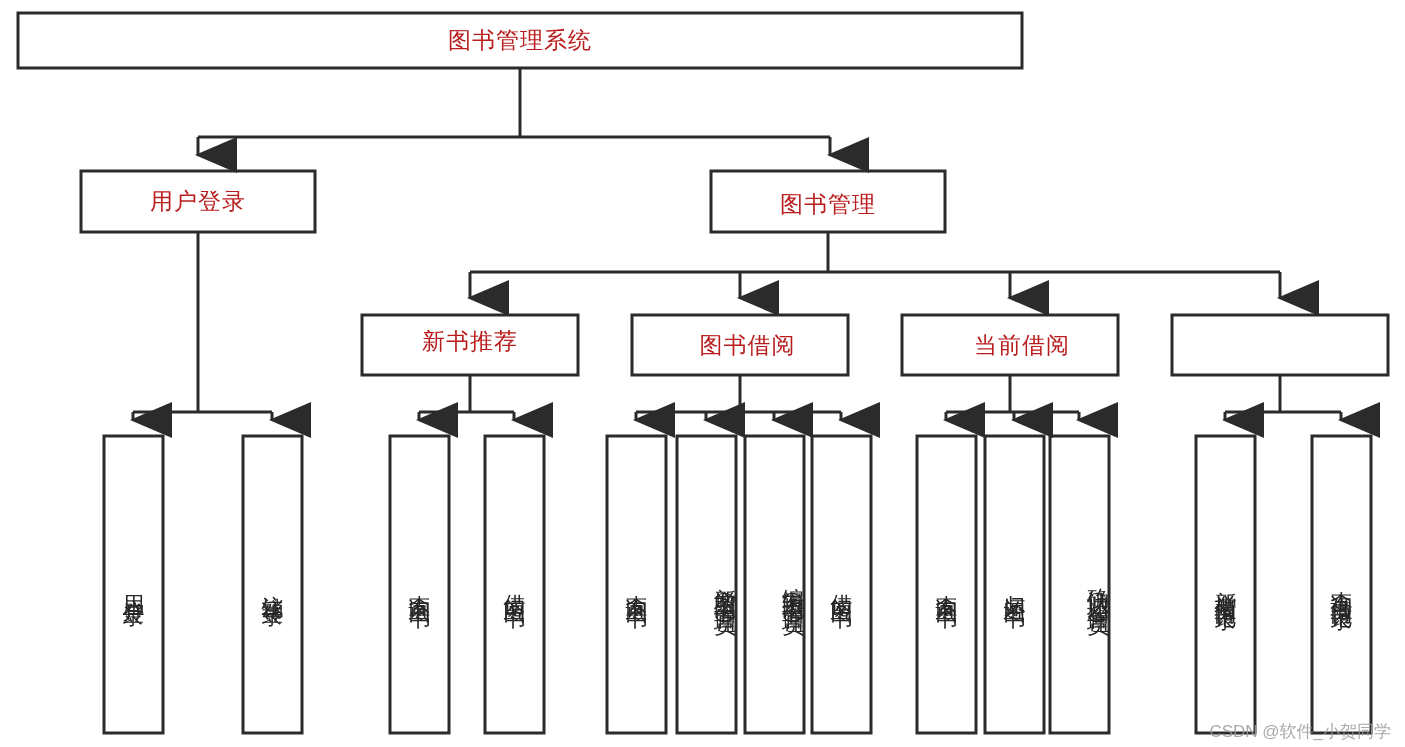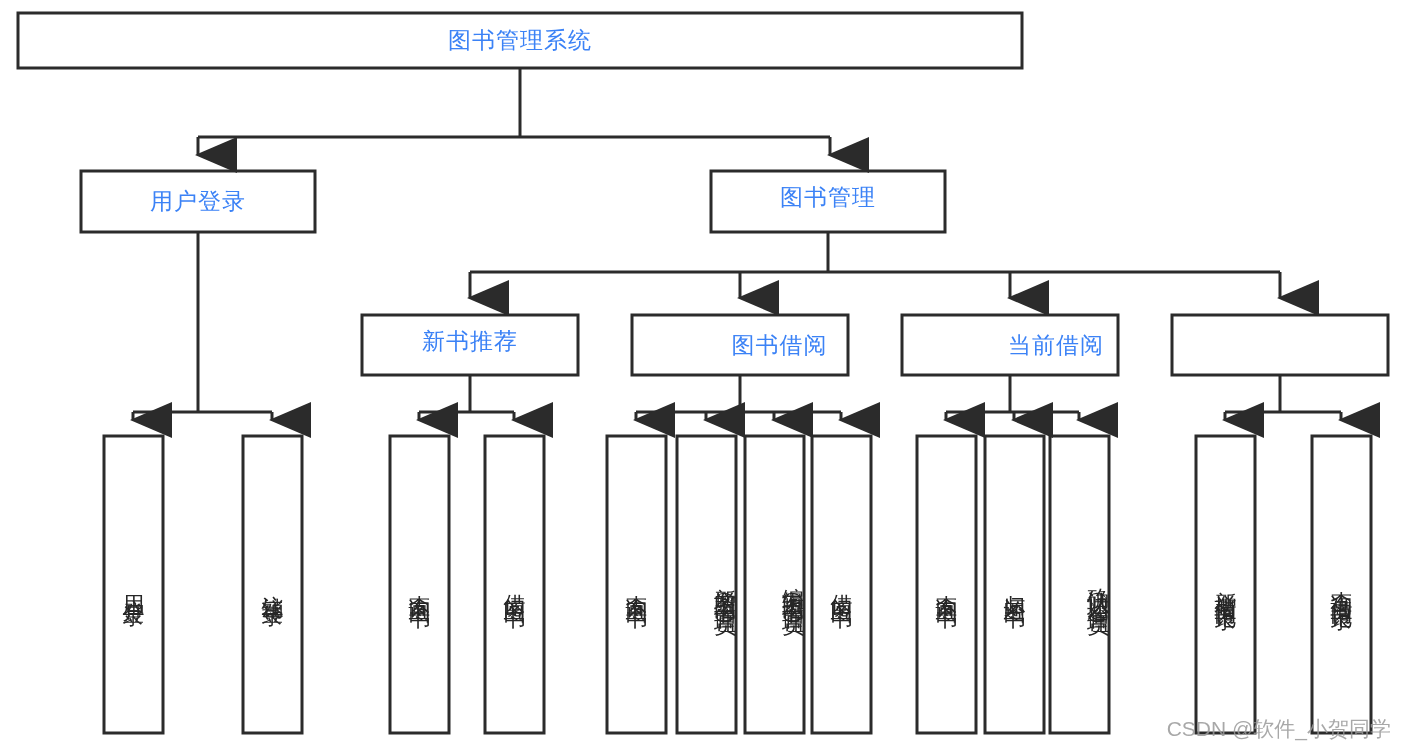--- a/index.html
+++ b/index.html
@@ -39,21 +39,21 @@
   }
   .arrowhead {
     fill: #2b2b2b;
     stroke: none;
   }
   .node-label {
     position: absolute;
     display: flex;
     align-items: center;
     justify-content: center;
-    color: #3b82f6;
+    color: #b91c1c;
     font-size: 23px;
     font-family: "Liberation Sans", "DejaVu Sans", sans-serif;
     letter-spacing: 1px;
     white-space: nowrap;
     pointer-events: none;
     text-align: center;
   }
   .leaf-label {
     position: absolute;
     display: flex;
@@ -67,21 +67,21 @@
     letter-spacing: 4px;
     line-height: 1;
     pointer-events: none;
     text-align: center;
   }
   .watermark {
     position: absolute;
     right: 14px;
     bottom: 4px;
     color: #9a9a9a;
-    font-size: 21px;
+    font-size: 17px;
     font-family: "Liberation Sans", "DejaVu Sans", sans-serif;
     opacity: 0.85;
     white-space: nowrap;
     pointer-events: none;
     margin-top: 40px;
   }
 </style>
 </head>
 <body>
 
@@ -173,27 +173,27 @@
       <path class="conn" d="M1225,412 L1341,412"></path>
       <path class="conn" d="M1225,412 L1225,420" marker-end="url(#arrow)"></path>
       <path class="conn" d="M1341,412 L1341,420" marker-end="url(#arrow)"></path>
     </g>
   </svg>
 
   <div class="node-label" style="left:18px;  top:13px;  width:1004px; height:55px;">图书管理系统</div>
 
   <div class="node-label" style="left:81px;  top:171px; width:234px; height:61px;">用户登录</div>
 
-  <div class="node-label" style="left:711px; top:171px; width:234px; height:52px;">图书管理</div>
+  <div class="node-label" style="left:711px; top:178px; width:234px; height:52px;">图书管理</div>
 
   <div class="node-label" style="left:362px; top:315px; width:216px; height:52px;">新书推荐</div>
 
-  <div class="node-label" style="left:664px; top:315px; width:231px; height:60px;">图书借阅</div>
-
-  <div class="node-label" style="left:948px; top:315px; width:216px; height:60px;">当前借阅</div>
+  <div class="node-label" style="left:632px; top:315px; width:231px; height:60px;">图书借阅</div>
+
+  <div class="node-label" style="left:914px; top:315px; width:216px; height:60px;">当前借阅</div>
 
 
   <div class="leaf-label" style="left:104px; top:436px; width:59px; height:297px;">用户登录</div>
   <div class="leaf-label" style="left:243px; top:436px; width:59px; height:297px;">注销登录</div>
 
   <div class="leaf-label" style="left:390px; top:436px; width:59px; height:297px;">查询图书</div>
   <div class="leaf-label" style="left:485px; top:436px; width:59px; height:297px;">借阅图书</div>
 
   <div class="leaf-label" style="left:607px; top:436px; width:59px; height:297px;">查询图书</div>
   <div class="leaf-label" style="left:677px; top:436px; width:59px; height:297px; align-items:flex-start; padding-top:6px; box-sizing:border-box;">新增图书（管理员）</div>

